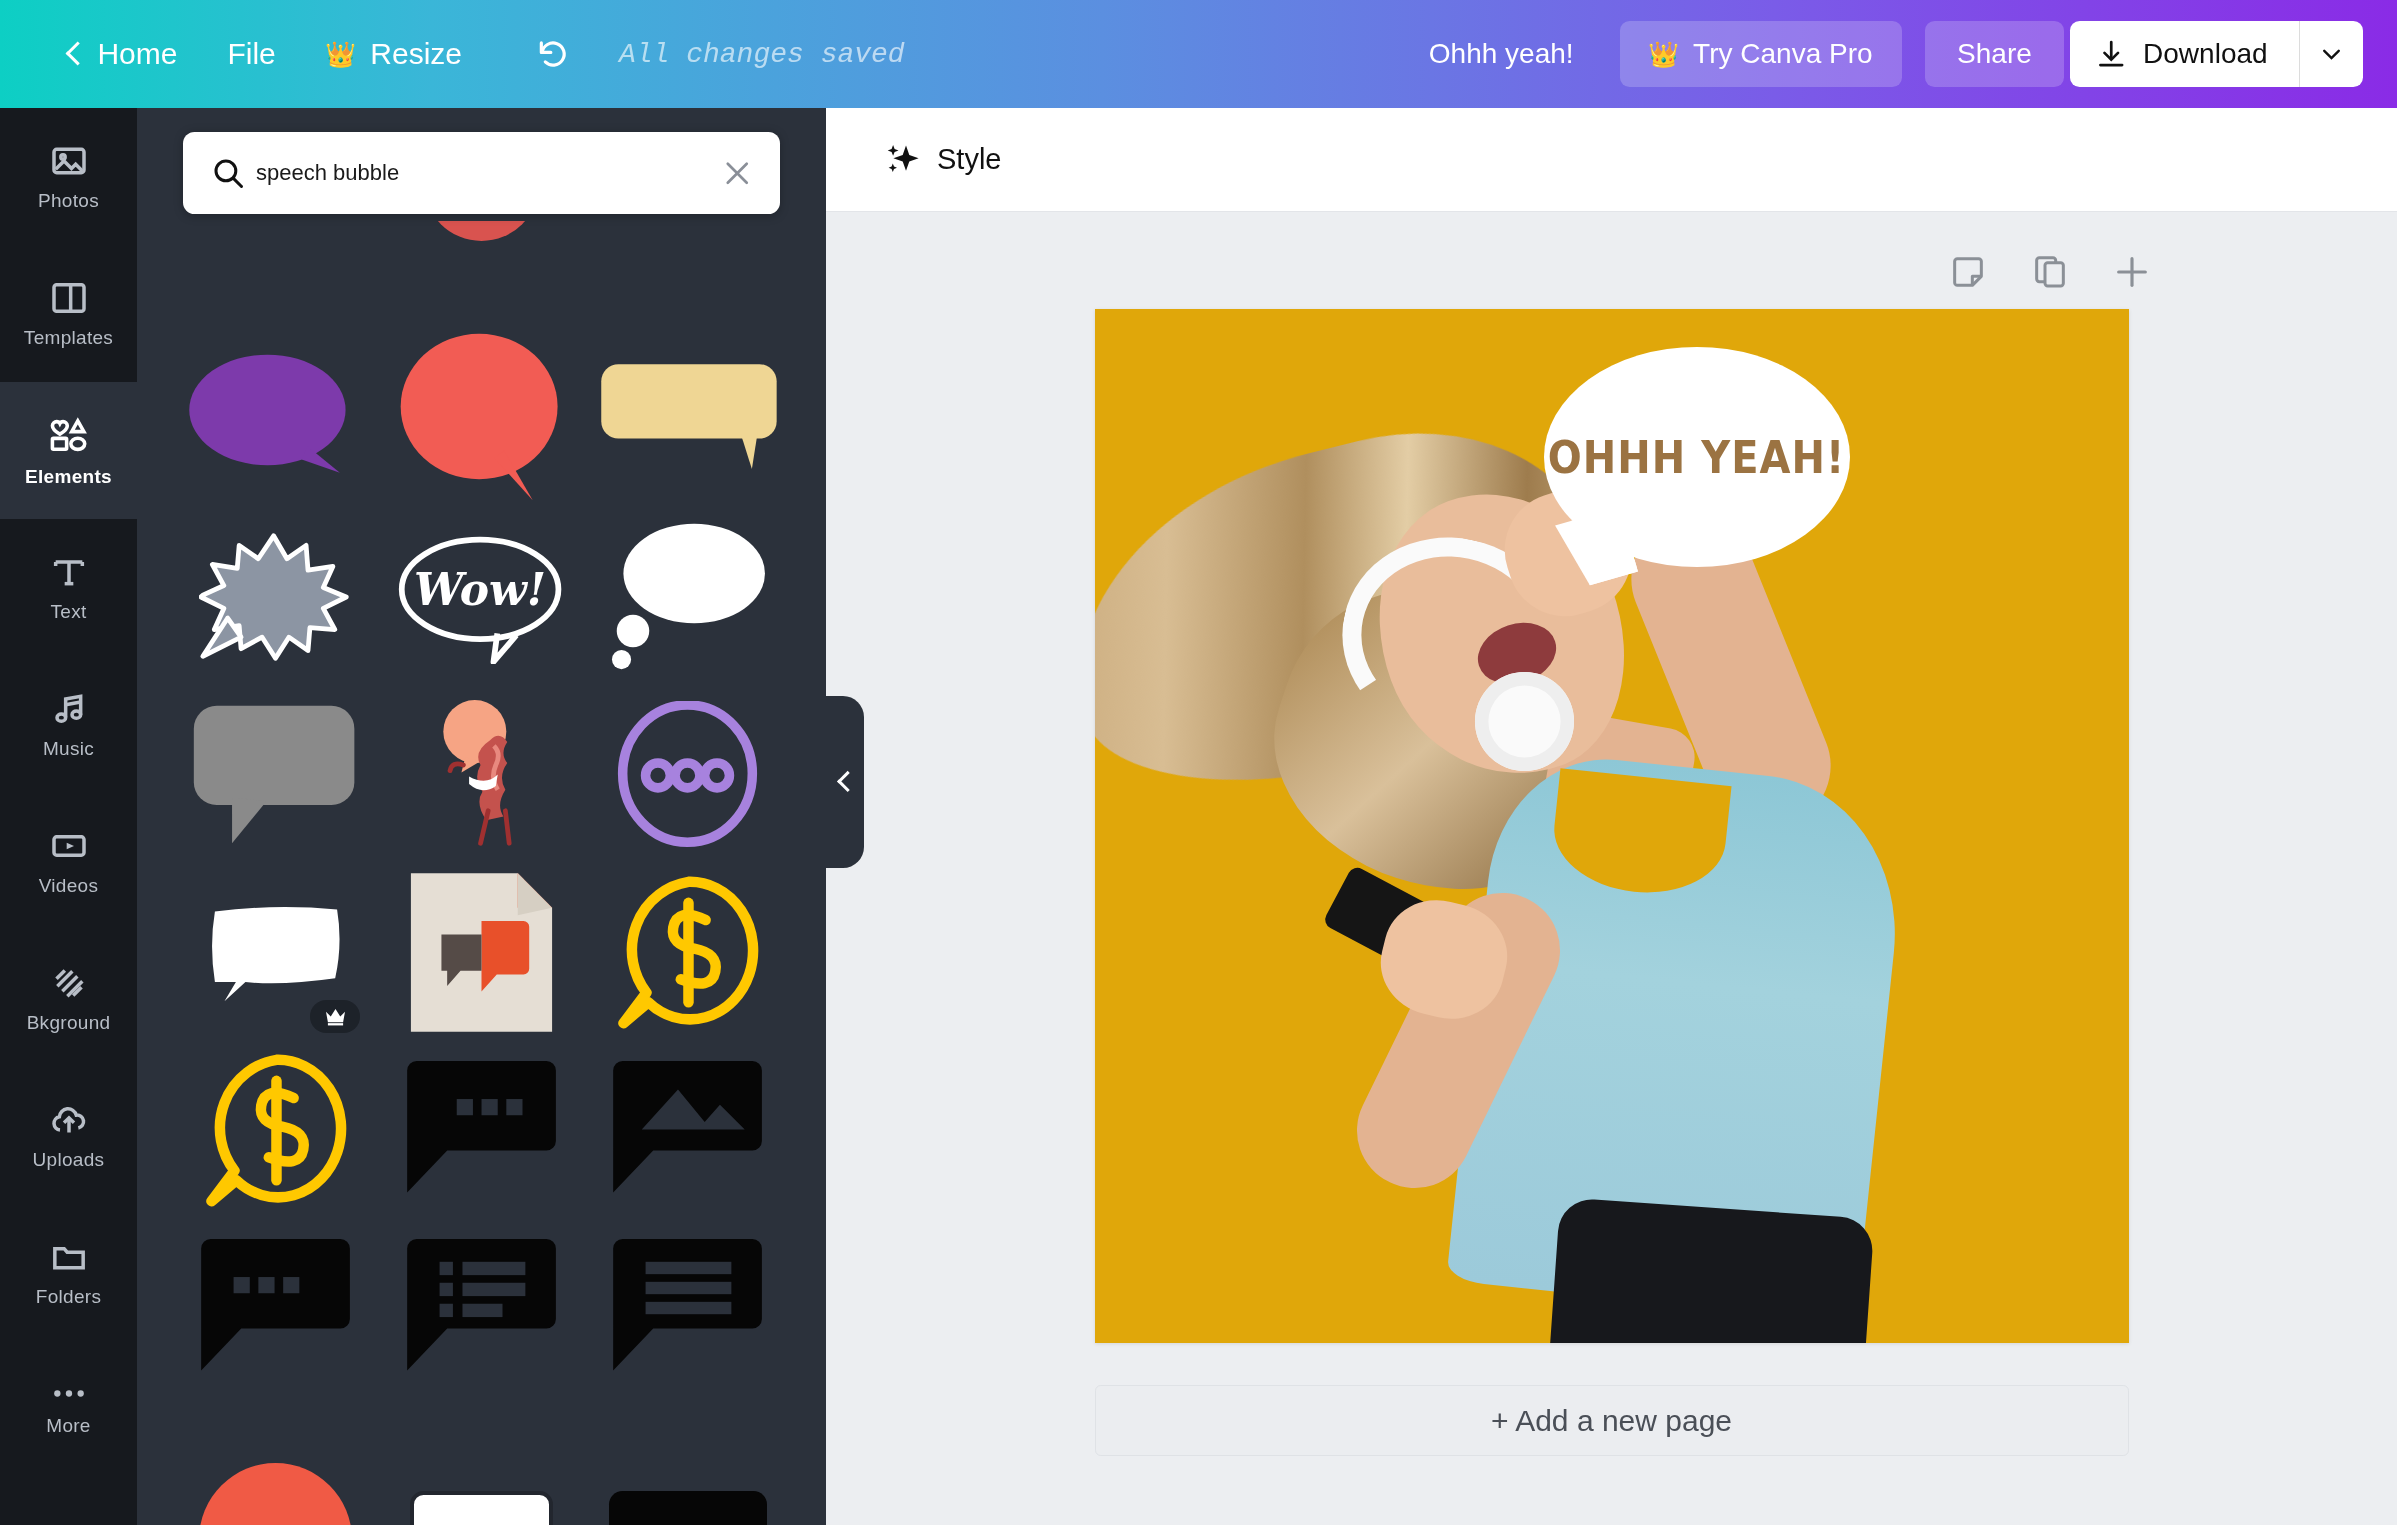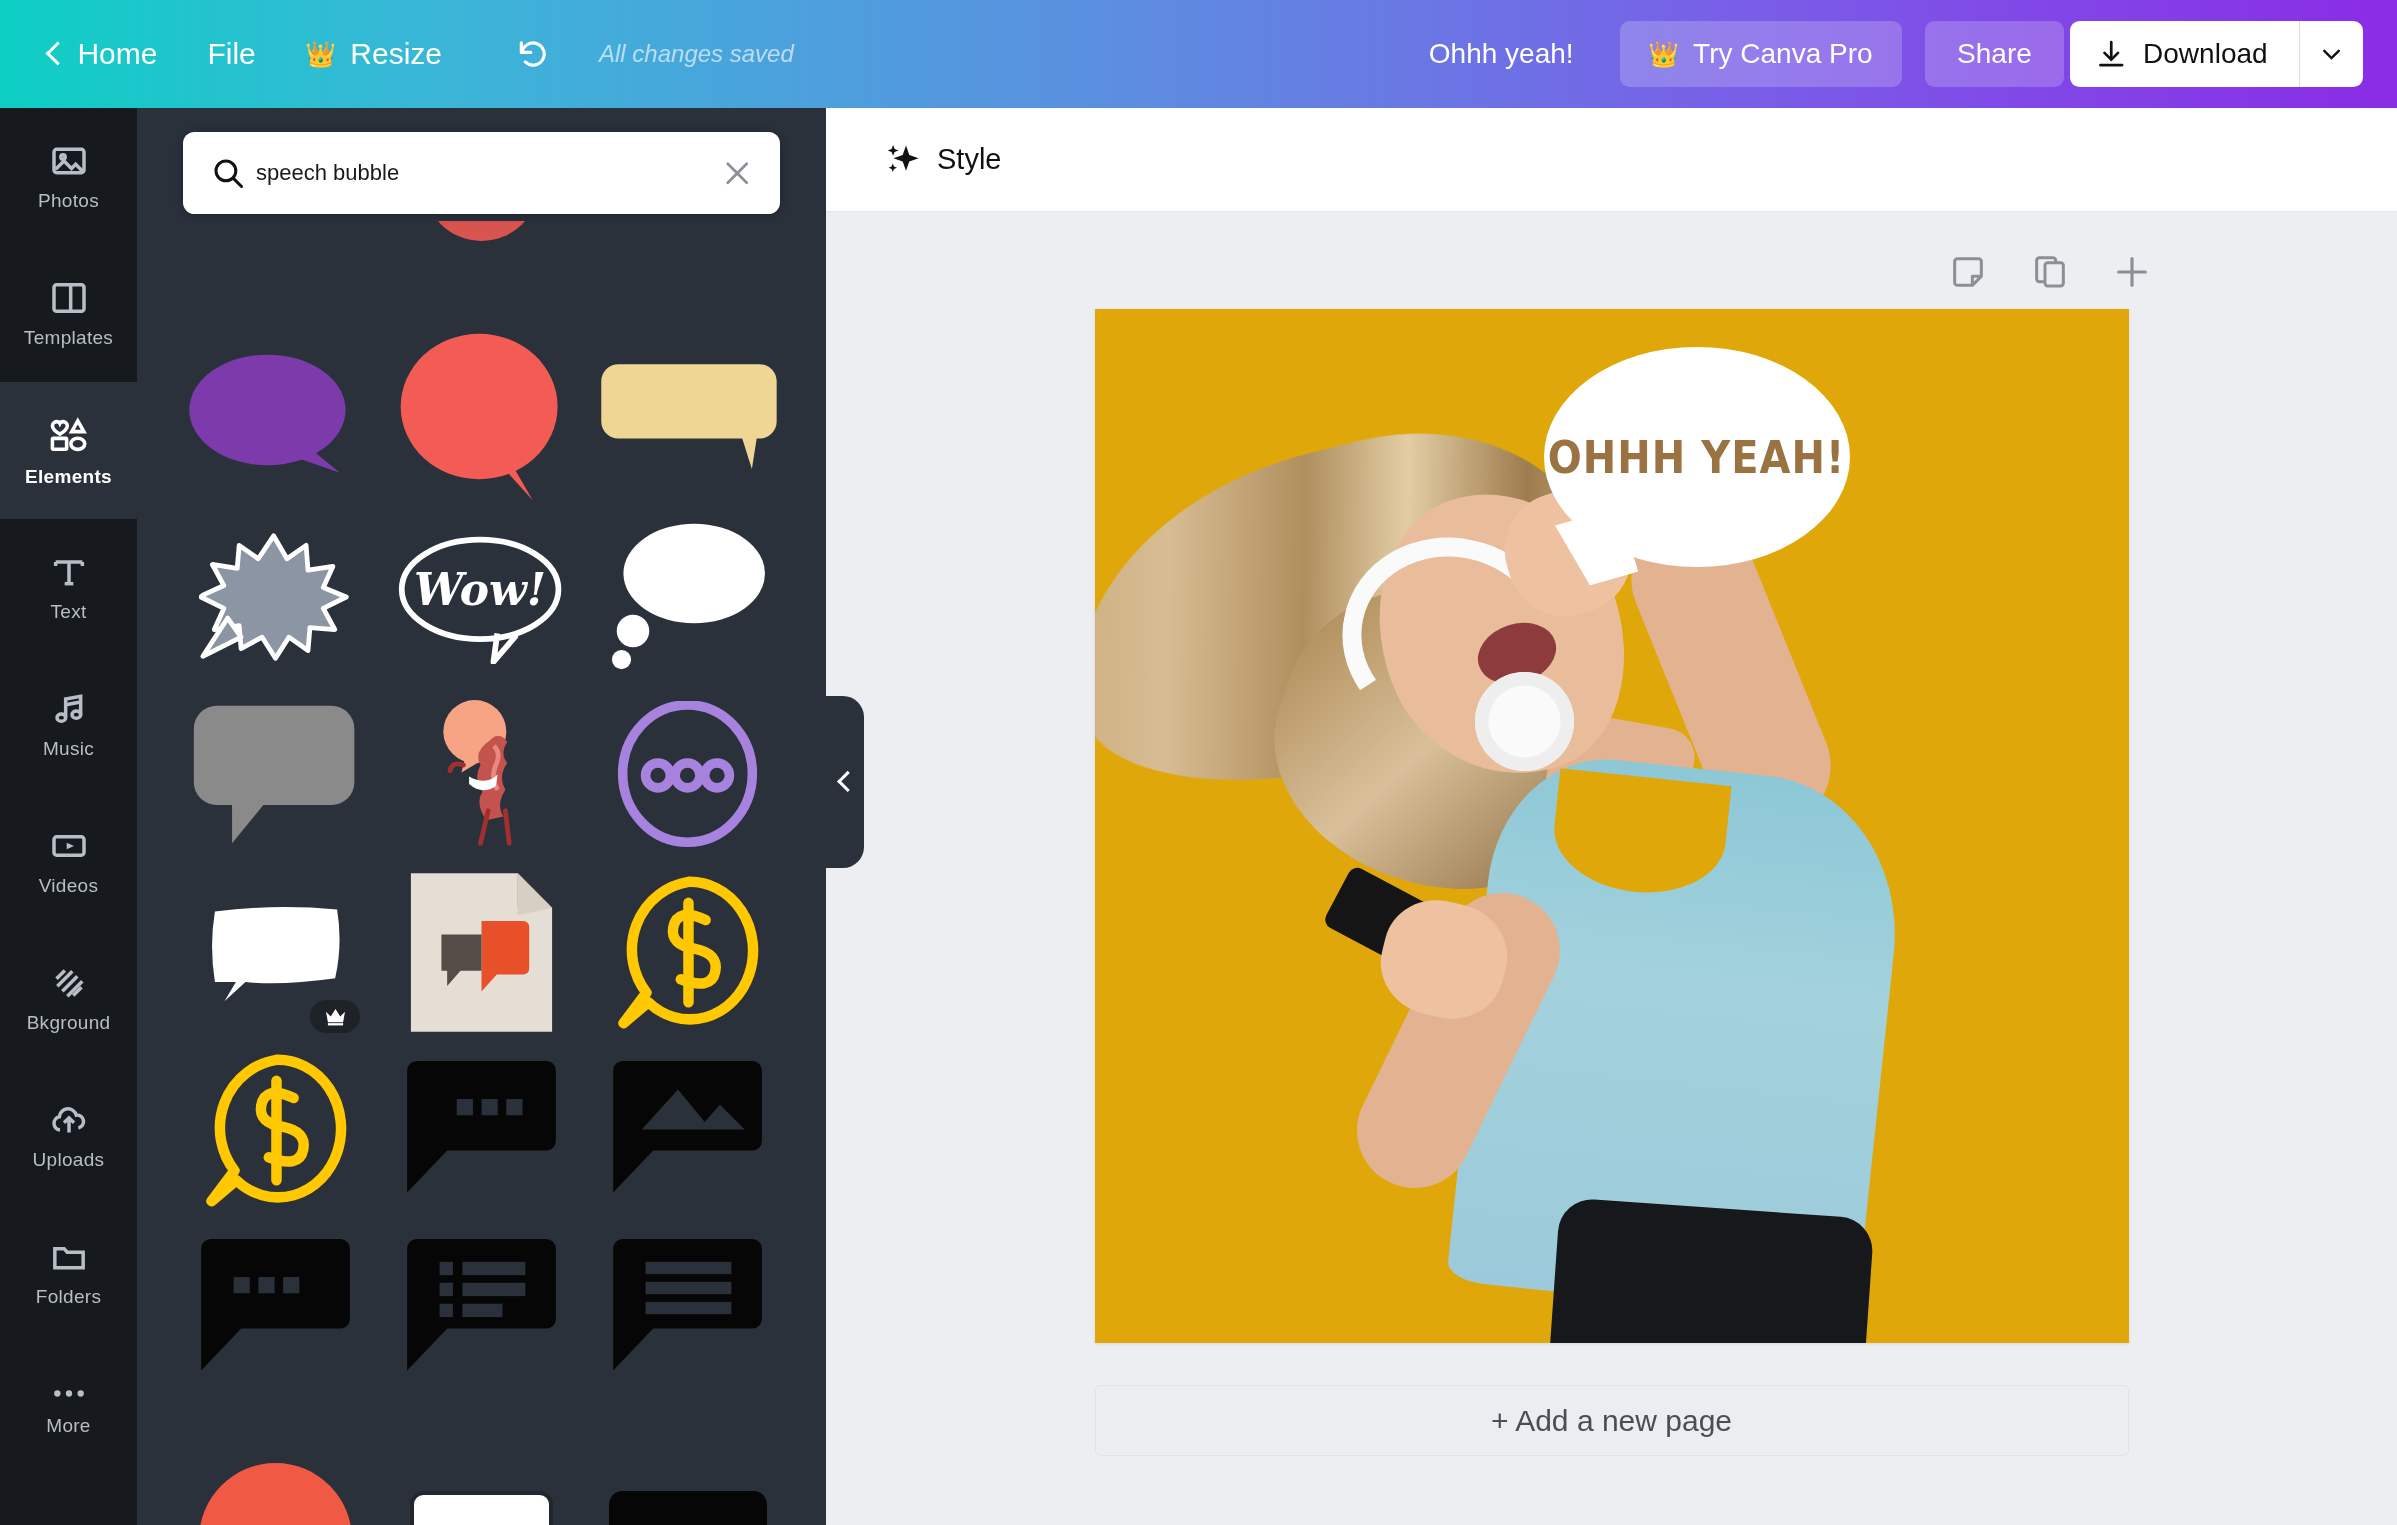--- a/index.html
+++ b/index.html
@@ -11,38 +11,38 @@
   }
 
   
   .topbar {
     position: absolute; top: 0; left: 0;
     width: 2397px; height: 108px;
     background: linear-gradient(90deg, #0dcfc4 0%, #3ab6d8 18%, #5b8fe0 46%, #7a5ce8 74%, #8a2be6 100%);
     display: flex; align-items: center;
     z-index: 50;
   }
-  .tb-left { display: flex; align-items: center; padding-left: 18px; gap: 0; }
+  .tb-left { display: flex; align-items: center; padding-left: 38px; gap: 0; }
   .tb-item {
     color: #fff; font-size: 30px; font-weight: 500;
     display: flex; align-items: center; gap: 13.4px;
     padding: 11.5px 25px; border-radius: 7.6px; cursor: pointer;
     white-space: nowrap;
   }
   .chev-left { display:inline-block; width: 21px; height: 21px; position: relative; }
   .chev-left::before {
     content:""; position:absolute; left:5.7px; top:1.9px;
     width:14.3px; height:14.3px; border-left:3.3px solid #fff; border-bottom:3.3px solid #fff;
     transform: rotate(45deg);
   }
   .crown-ico { font-size: 25px; line-height: 1; }
   .undo-btn { margin-left: 31px; padding: 9.6px 17px; border-radius: 7.6px; cursor:pointer; display:flex; align-items:center;}
   .saved-txt {
-    color: rgba(255,255,255,.62); font-size: 24px; font-style: italic;
-    margin-left: 29px; white-space: nowrap;
+    color: rgba(255,255,255,.62); font-size: 28px; font-style: italic;
+    margin-left: 29px; white-space: nowrap; font-family: Liberation Mono, monospace;
   }
   .tb-right {
     margin-left: auto; display: flex; align-items: center; gap: 0; padding-right: 34px;
   }
   .doc-title {
     color: #fff; font-size: 28px; padding: 11.5px 21px; border-radius: 7.6px; cursor: pointer;
     white-space: nowrap;
   }
   .btn-pro {
     background: rgba(255,255,255,.20); color: #fff; font-size: 28px; font-weight: 500;

